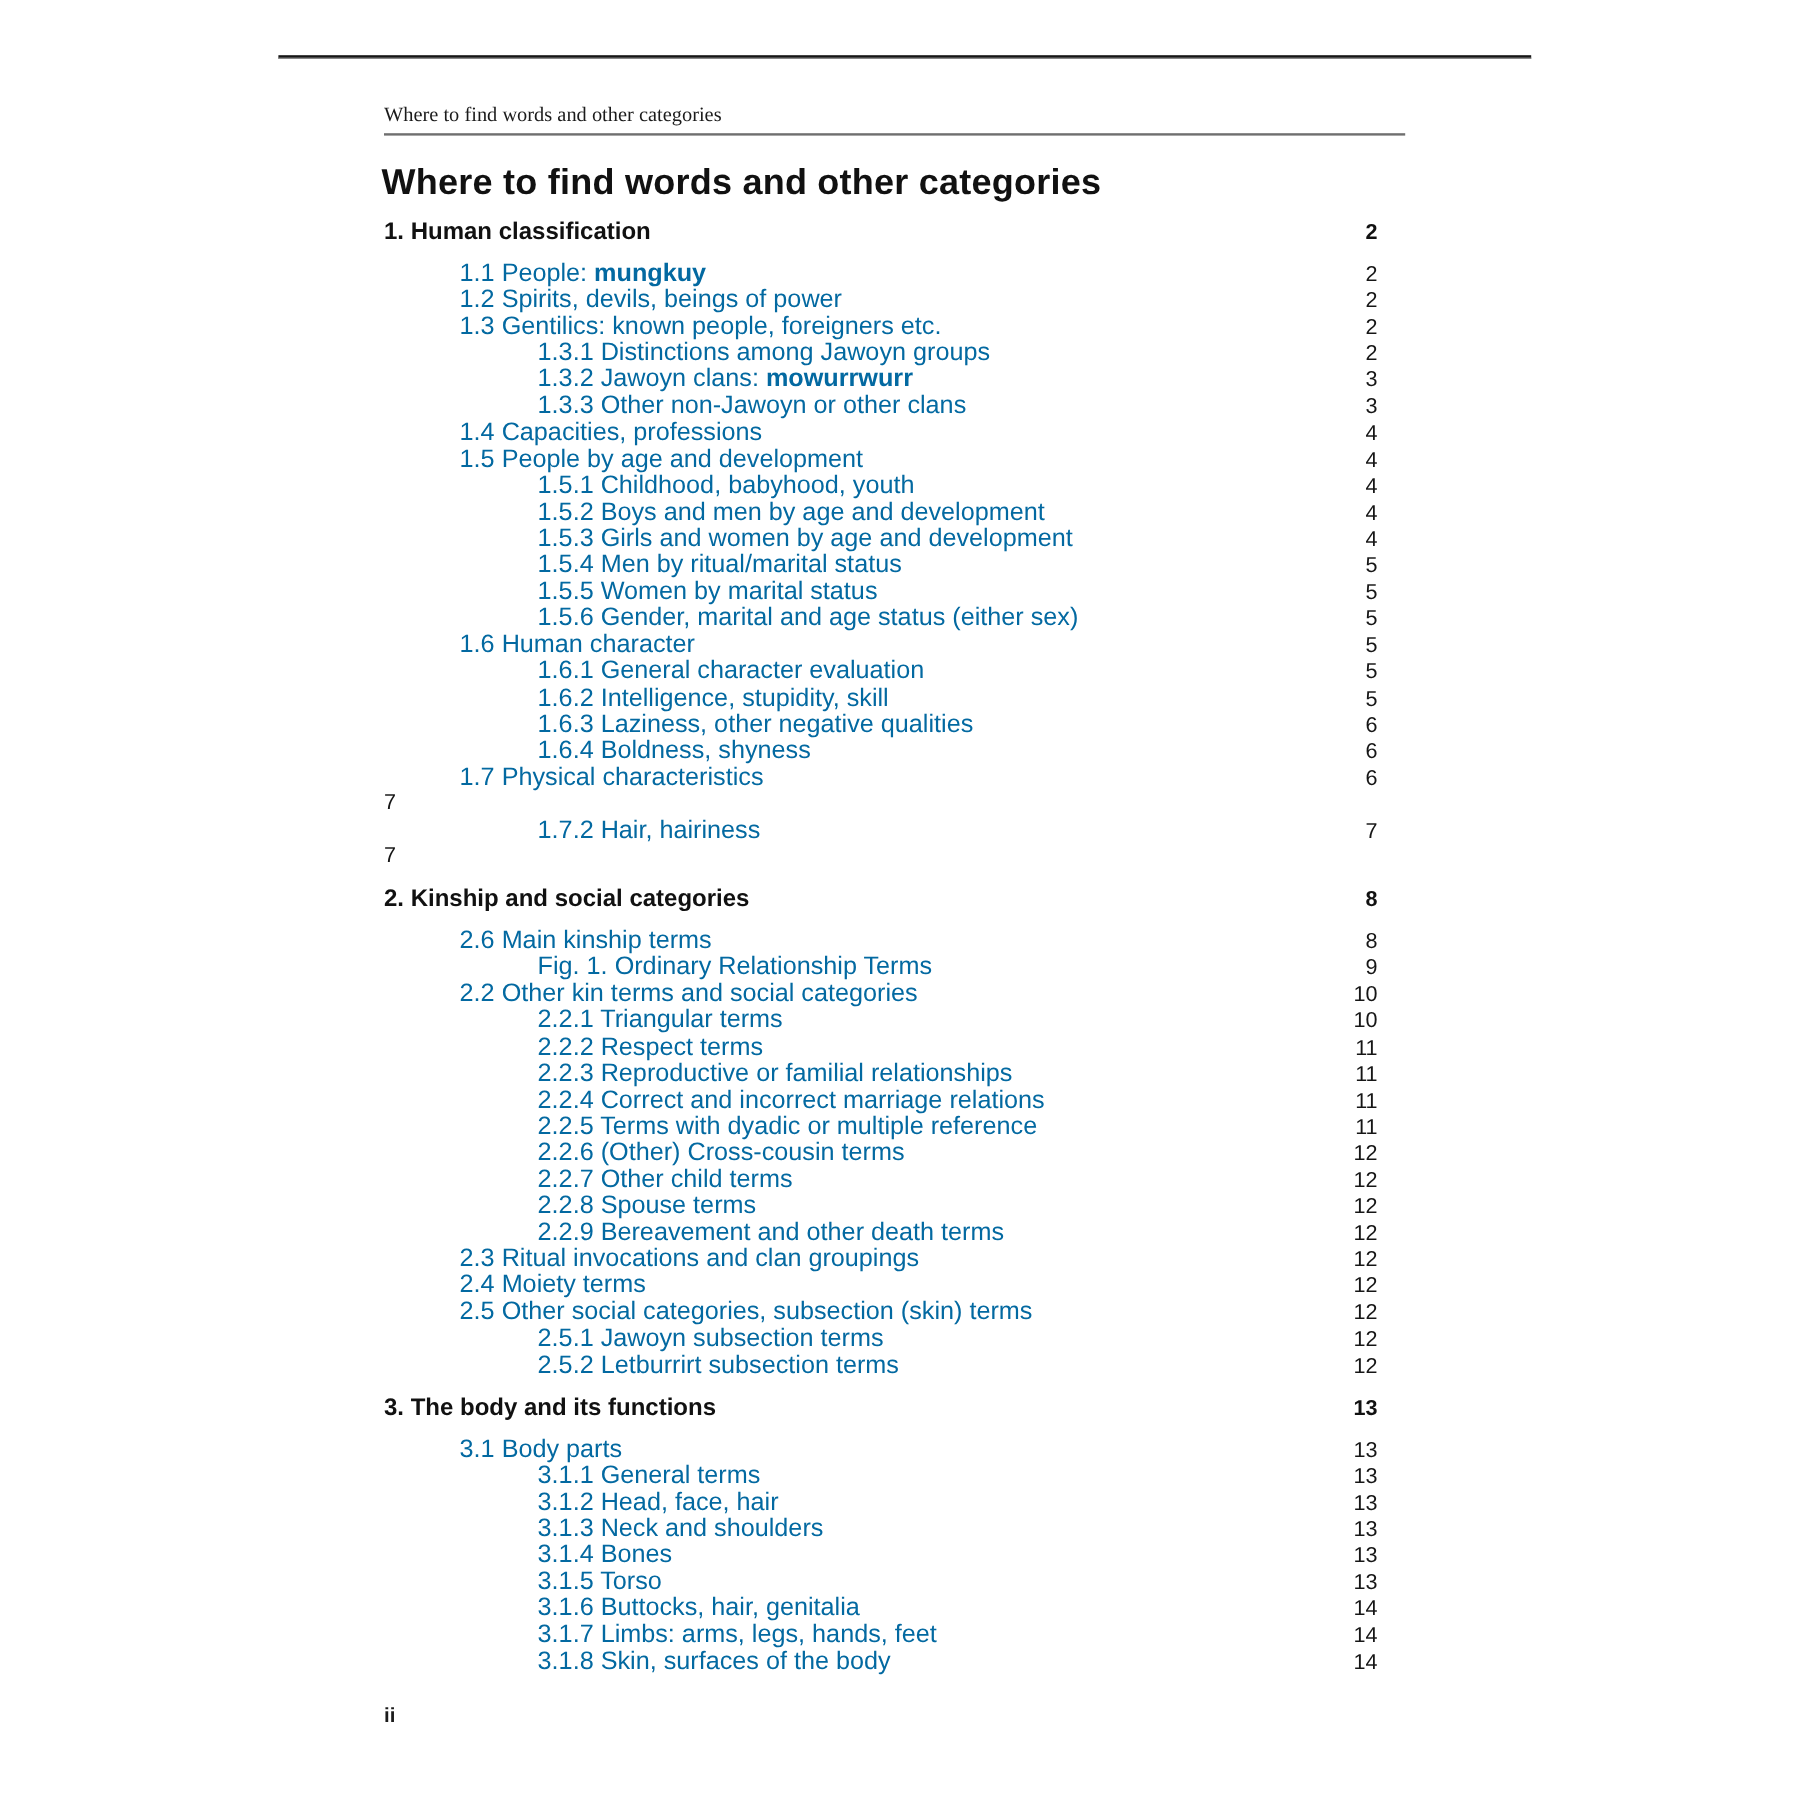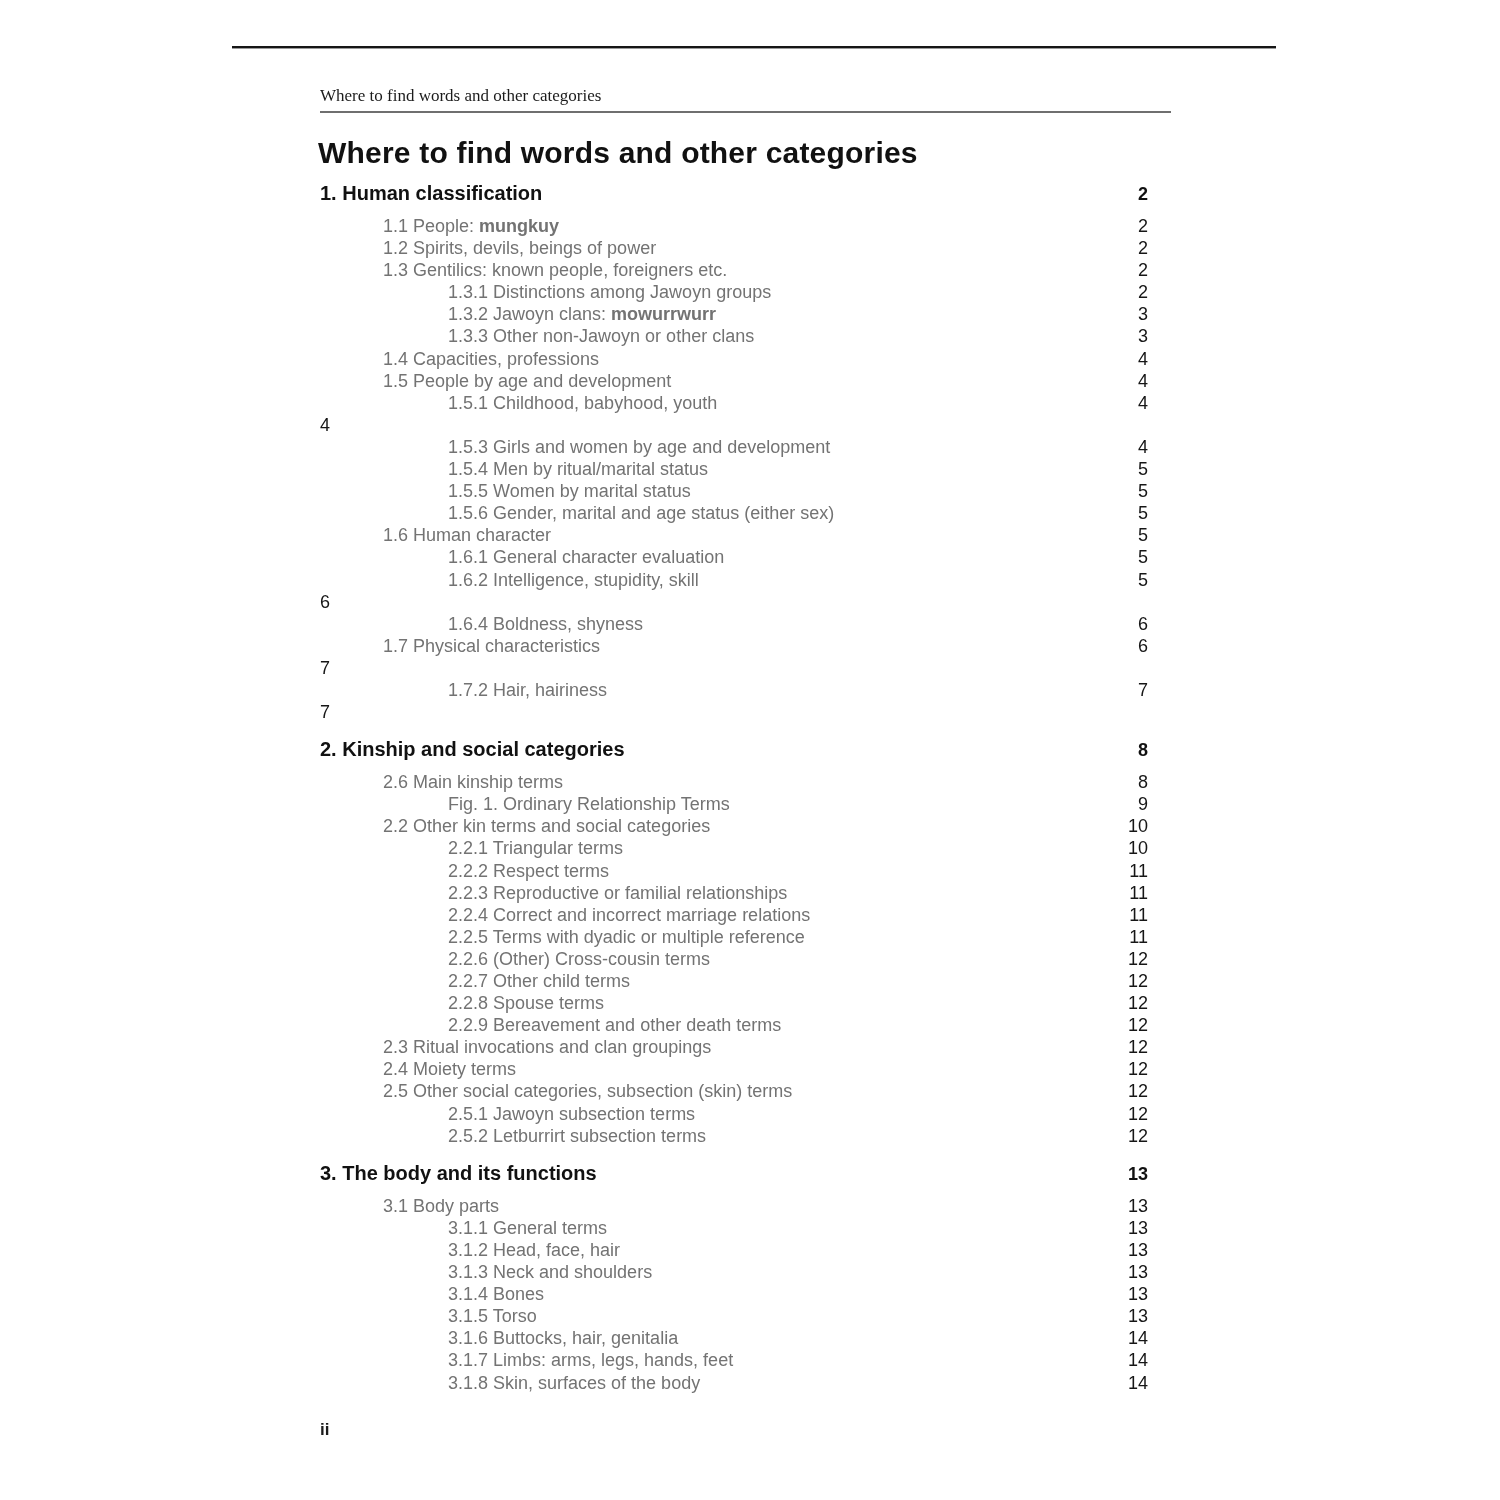--- a/index.html
+++ b/index.html
@@ -81,22 +81,22 @@
     font-weight: bold;
     color: #111111;
   }
   .toc-row {
     display: flex;
     justify-content: space-between;
     align-items: baseline;
     height: 22.1px;
   }
   .toc-label {
-    font-size: 18px;
-    color: #737373;
+    font-size: 21px;
+    color: #0369a1;
     white-space: nowrap;
   }
   .toc-label b { font-weight: bold; }
   .toc-row.lvl1 .toc-label { padding-left: 63px; }
   .toc-row.lvl2 .toc-label { padding-left: 128px; }
   .toc-page {
     font-size: 18px;
     color: #161616;
   }
   .footer-page-num {
@@ -155,20 +155,21 @@
       </div>
       <div class="toc-row lvl1">
         <span class="toc-label">1.5 People by age and development</span>
         <span class="toc-page">4</span>
       </div>
       <div class="toc-row lvl2">
         <span class="toc-label">1.5.1 Childhood, babyhood, youth</span>
         <span class="toc-page">4</span>
       </div>
       <div class="toc-row lvl2">
+        <span class="toc-label">1.5.2 Boys and men by age and development</span>
         <span class="toc-page">4</span>
       </div>
       <div class="toc-row lvl2">
         <span class="toc-label">1.5.3 Girls and women by age and development</span>
         <span class="toc-page">4</span>
       </div>
       <div class="toc-row lvl2">
         <span class="toc-label">1.5.4 Men by ritual/marital status</span>
         <span class="toc-page">5</span>
       </div>
@@ -186,20 +187,21 @@
       </div>
       <div class="toc-row lvl2">
         <span class="toc-label">1.6.1 General character evaluation</span>
         <span class="toc-page">5</span>
       </div>
       <div class="toc-row lvl2">
         <span class="toc-label">1.6.2 Intelligence, stupidity, skill</span>
         <span class="toc-page">5</span>
       </div>
       <div class="toc-row lvl2">
+        <span class="toc-label">1.6.3 Laziness, other negative qualities</span>
         <span class="toc-page">6</span>
       </div>
       <div class="toc-row lvl2">
         <span class="toc-label">1.6.4 Boldness, shyness</span>
         <span class="toc-page">6</span>
       </div>
       <div class="toc-row lvl1">
         <span class="toc-label">1.7 Physical characteristics</span>
         <span class="toc-page">6</span>
       </div>

